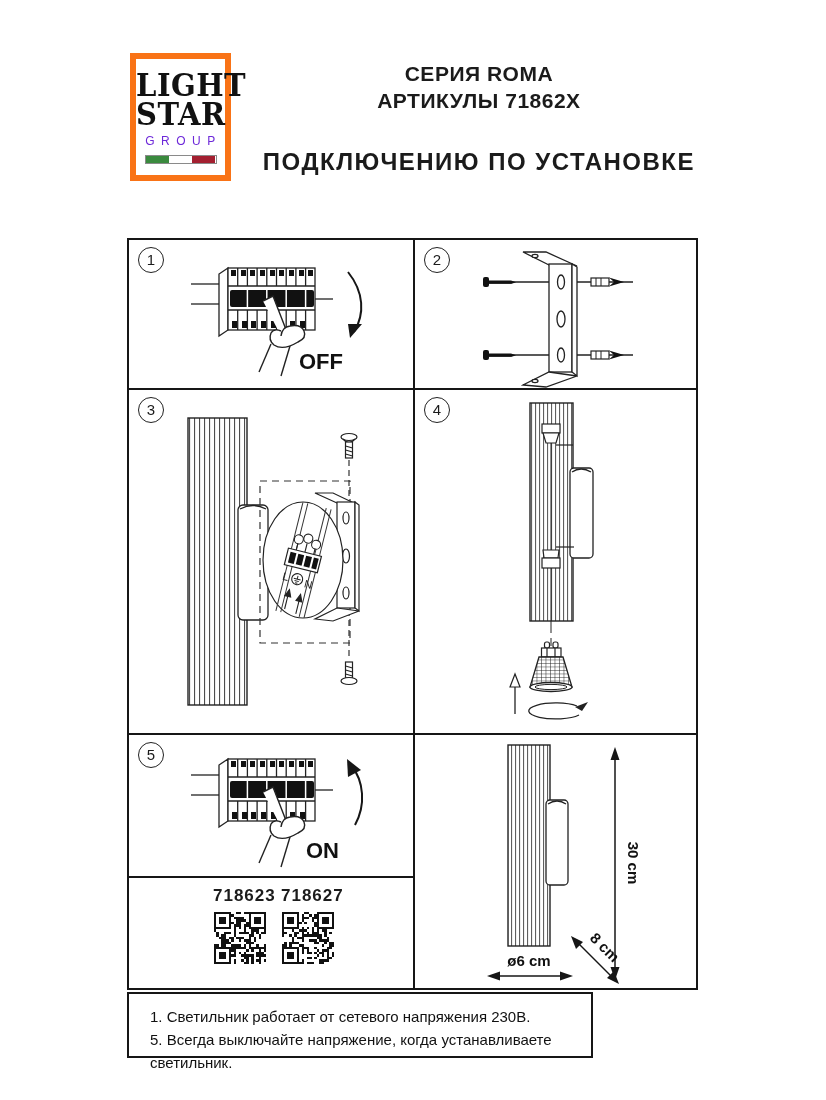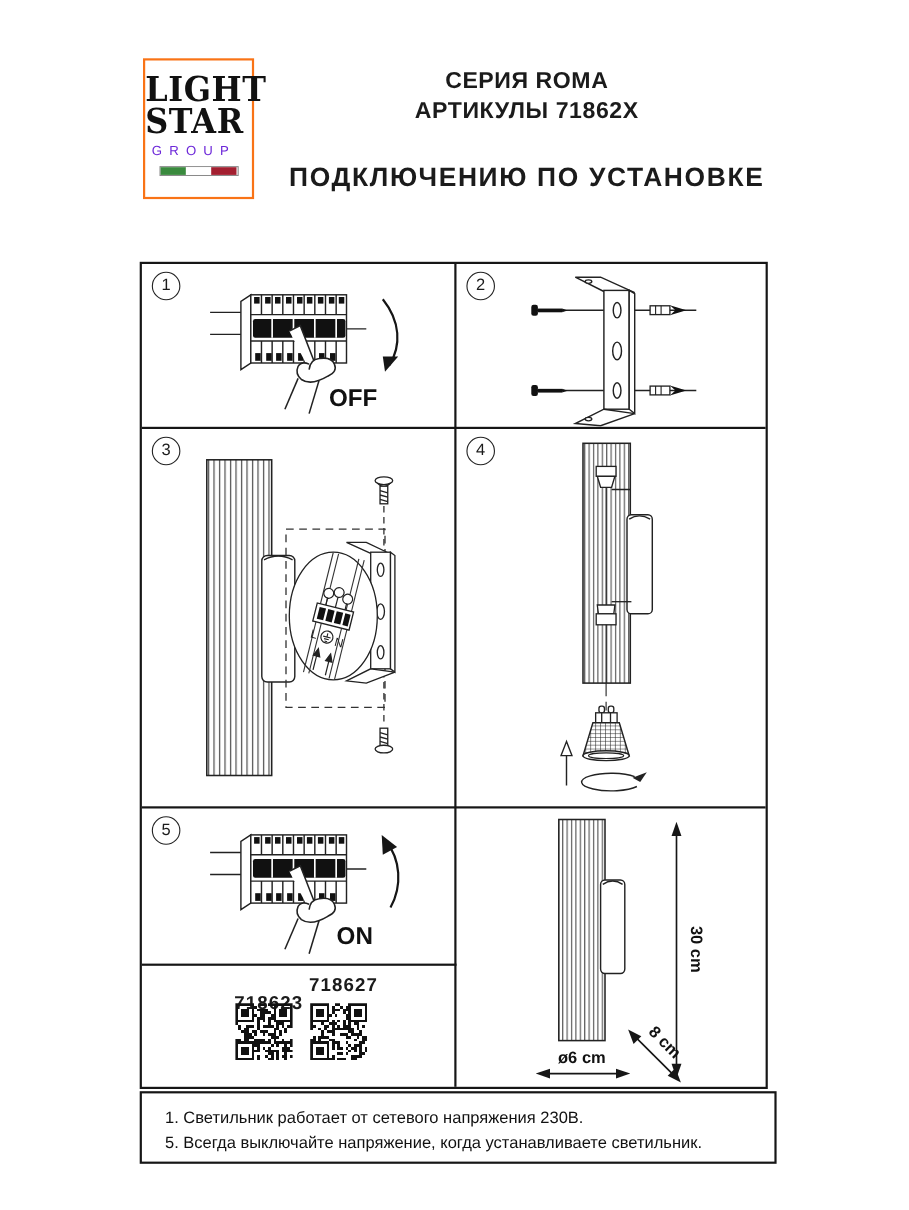--- a/index.html
+++ b/index.html
@@ -1,20 +1,20 @@
 <!DOCTYPE html>
 <html><head>
 <meta charset="utf-8">
 <style>
   html,body{margin:0;padding:0;background:#fff;}
   .page{position:relative;width:826px;height:1100px;background:#fff;overflow:hidden;
         font-family:"Liberation Sans",sans-serif;color:#1b1b1b;}
   
   .logo-box{position:absolute;left:130px;top:53px;width:101px;height:128px;
-            border:2px solid #f97316;box-sizing:border-box;text-align:left;}
+            border:6px solid #f97316;box-sizing:border-box;text-align:center;}
   .logo-light,.logo-star{font-family:"DejaVu Serif",serif;font-weight:700;
             font-size:29px;line-height:29px;letter-spacing:.5px;color:#111;
             transform:scaleY(1.08);}
   .logo-light{margin-top:12px;}
   .logo-group{margin-top:5px;font-size:12px;letter-spacing:6.5px;color:#6d28d9;
             padding-left:6px;}
   .logo-flag{margin:7px auto 0;width:72px;height:9px;display:flex;border:1px solid #8a8a8a;box-sizing:border-box;}
   .flag-seg{height:100%;}
   .titles{position:absolute;right:131px;top:60px;text-align:center;}
   .t-series,.t-articles{font-size:21px;font-weight:700;letter-spacing:.5px;line-height:27px;}
@@ -22,21 +22,21 @@
   .t-instr2{font-size:24px;font-weight:700;letter-spacing:.5px;line-height:29px;}
   
   .grid{position:absolute;left:127px;top:238px;width:571px;height:752px;
         border:2px solid #161616;box-sizing:border-box;}
   .vline{position:absolute;left:284px;top:0;width:2px;height:100%;background:#161616;}
   .hline{position:absolute;left:0;height:2px;background:#161616;}
   .cell{position:absolute;box-sizing:border-box;}
   .badge{position:absolute;left:9px;top:7px;width:26px;height:26px;border:1.5px solid #222;
          border-radius:50%;box-sizing:border-box;text-align:center;line-height:23px;
          font-size:15px;font-weight:500;}
-  .notes{position:absolute;left:127px;top:992px;width:579px;height:66px;
+  .notes{position:absolute;left:127px;top:992px;width:466px;height:66px;
          border:2px solid #161616;box-sizing:border-box;padding:11px 0 0 21px;}
   .note-line{font-size:15px;line-height:23px;color:#111;}
   .qr-label{font-size:17px;font-weight:700;letter-spacing:1px;}
   svg text{font-family:"Liberation Sans",sans-serif;}
 </style>
 </head>
 <body>
 
 <div class="page">
 
@@ -402,21 +402,21 @@
           <g>
             <path d="M226,94 C237,74 235,50 222,34" stroke="#161616" stroke-width="2" fill="none"></path>
             <polygon points="218,28 219,46 232,39" fill="#161616"></polygon>
           </g>
           <text x="177" y="127" font-size="22" font-weight="600" fill="#111">ON</text>
         </g>
       </svg>
     </div>
 
     <div class="cell" style="left:0;top:638px;width:284px;height:110px;">
-      <div style="position:absolute;left:84px;top:24px;width:54px;text-align:center;" class="qr-label">718623</div>
+      <div style="position:absolute;left:84px;top:8px;width:54px;text-align:center;" class="qr-label">718623</div>
       <div style="position:absolute;left:152px;top:8px;width:54px;text-align:right;" class="qr-label">718627</div>
       <div style="position:absolute;left:85px;top:34px;width:52px;height:52px;"><svg viewBox="0 0 21 21" width="100%" height="100%" shape-rendering="crispEdges">
             <g fill="#111">
               <rect x="0" y="0" width="7" height="1"></rect>
               <rect x="0" y="6" width="7" height="1"></rect>
               <rect x="0" y="1" width="1" height="5"></rect>
               <rect x="6" y="1" width="1" height="5"></rect>
               <rect x="2" y="2" width="3" height="3"></rect>
               <rect x="14" y="0" width="7" height="1"></rect>
               <rect x="14" y="6" width="7" height="1"></rect>

